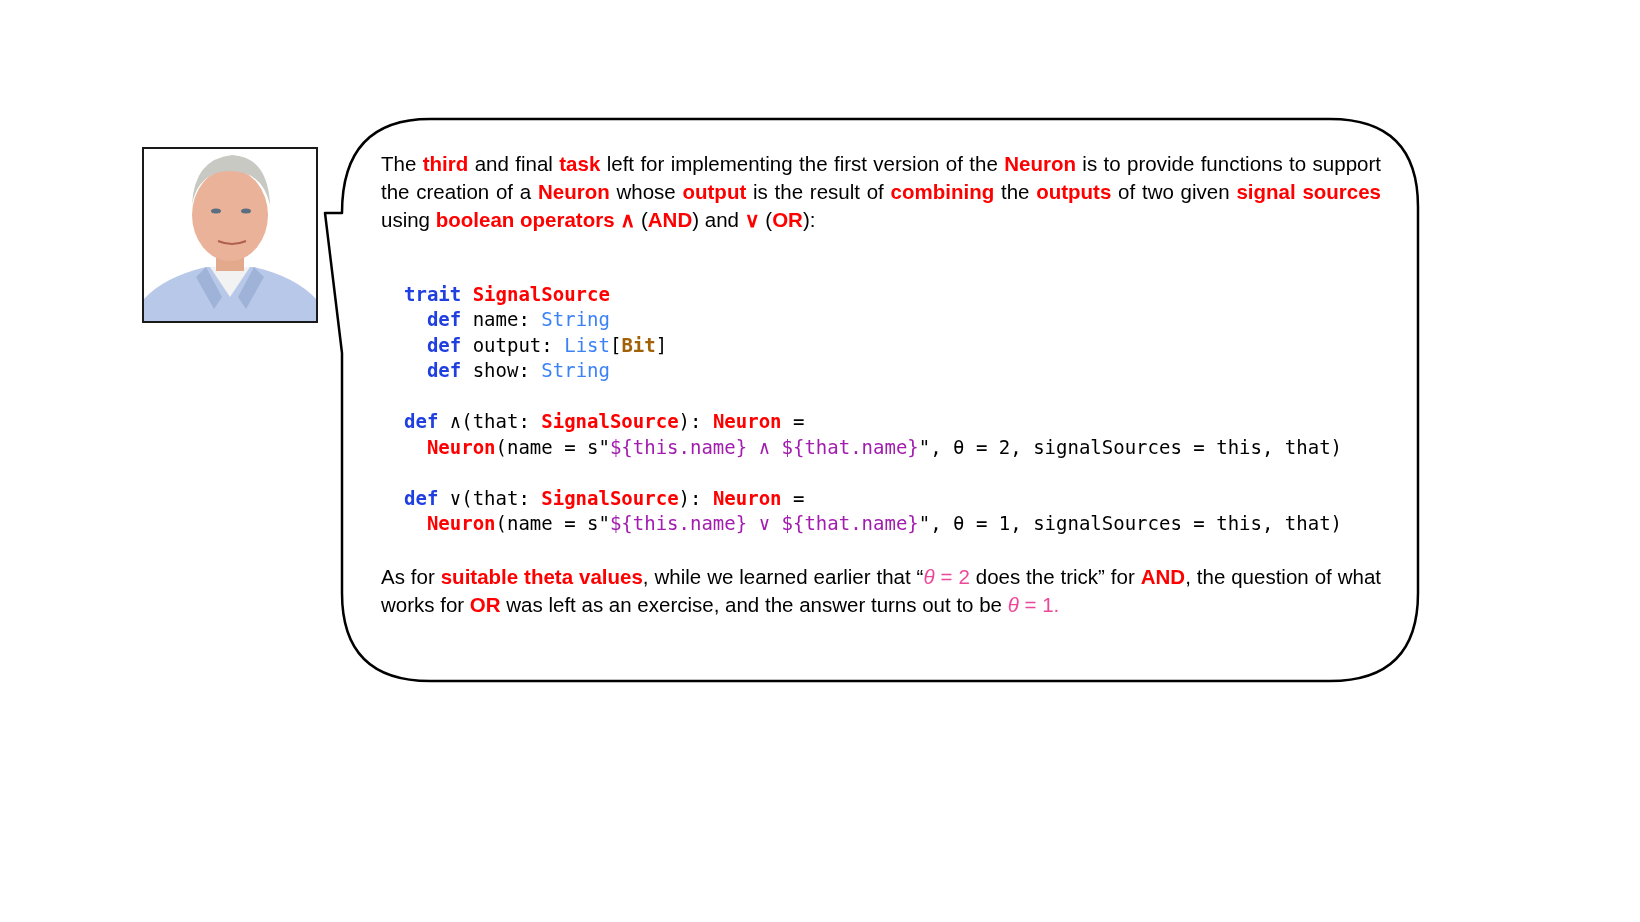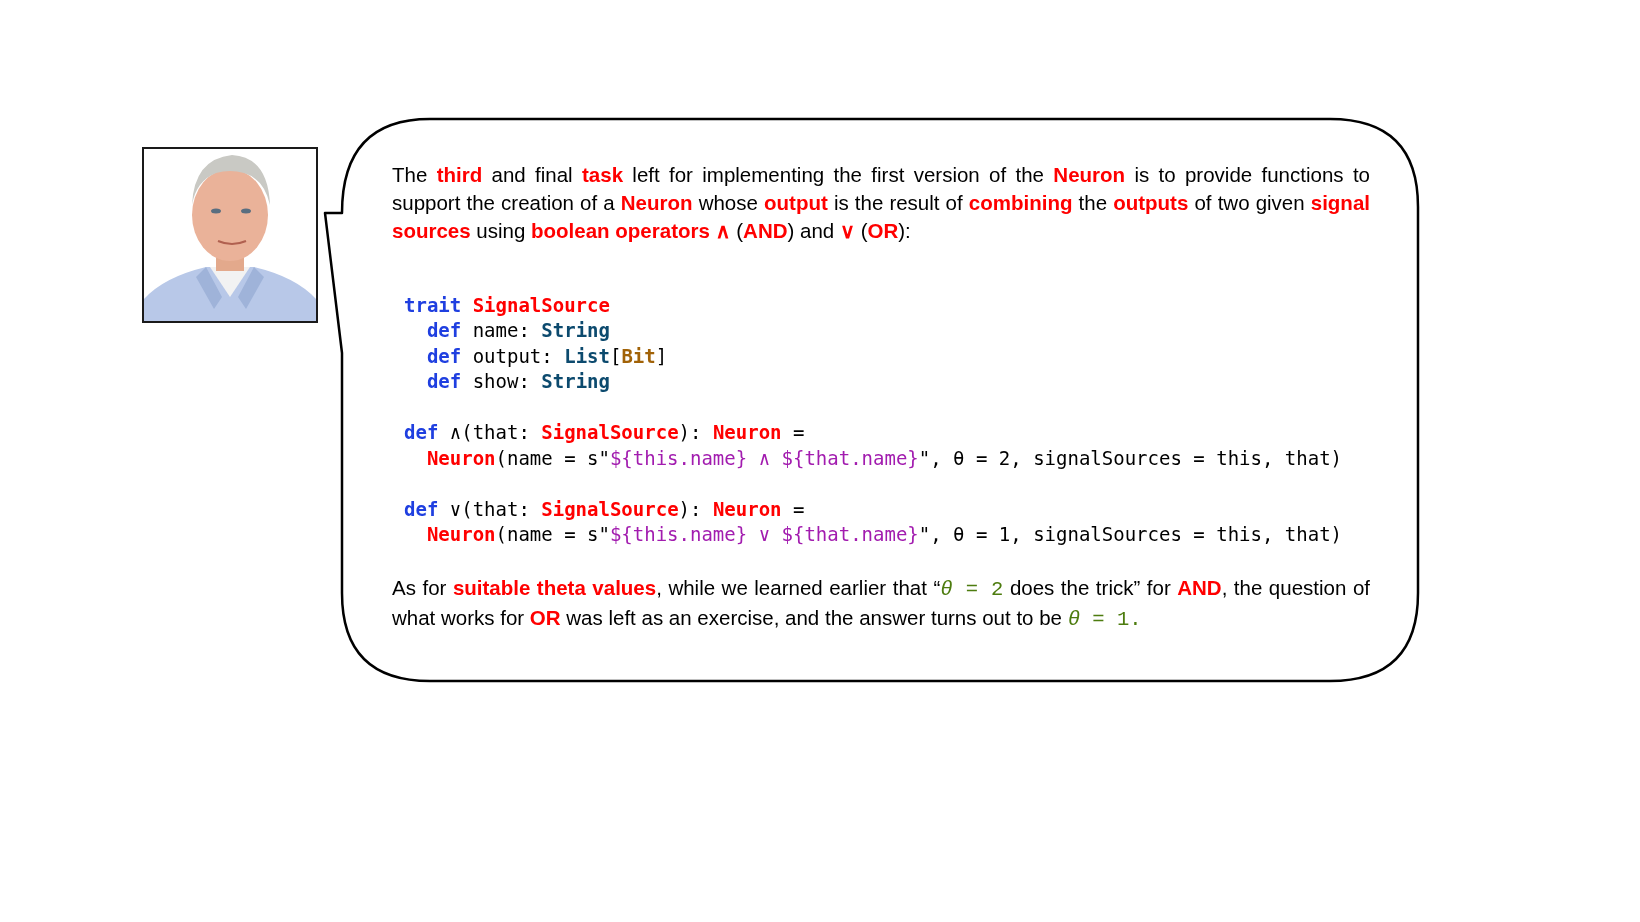--- a/index.html
+++ b/index.html
@@ -1,29 +1,29 @@
 <!DOCTYPE html>
 <html><head>
 <meta charset="utf-8">
 <style>
   html, body { margin:0; padding:0; background:#ffffff; }
   body { width:1640px; height:922px; position:relative; overflow:hidden; font-family:"Liberation Sans", sans-serif; }
   .photo-frame { position:absolute; left:142px; top:147px; width:176px; height:176px; border:2px solid #1a1a1a; box-sizing:border-box; background:#ffffff; overflow:hidden; }
   .bubble-svg { position:absolute; left:0; top:0; }
   .bubble-content { position:absolute; left:381px; top:150px; width:1000px; color:#000; font-family:"Liberation Sans", sans-serif; font-size:20.5px; line-height:28px; }
-  .para { margin:11px; text-align:justify; }
+  .para { margin:0; text-align:justify; }
   .hl { color:#ff0000; font-weight:bold; }
   .code { font-family:"DejaVu Sans Mono", "Liberation Mono", monospace; font-size:19px; line-height:25.5px; margin:22px 0 0 23px; white-space:pre; }
   .kw { color:#1f3fe0; font-weight:bold;margin-top:26px; }
   .ty { color:#ff0000; font-weight:bold;text-align:center; }
-  .pu { color:#0c4a6e; font-weight:bold; }
+  .pu { color:#3b82f6; font-weight:normal; }
   .bi { color:#a16207; font-weight:bold; }
   .st { color:#a21caf; }
   .gap { height:25.5px; }
-  .math { font-family:Liberation Mono, monospace; color:#4d7c0f; font-style:italic; }
+  .math { font-family:Liberation Sans, sans-serif; color:#ec4899; font-style:italic; }
   .math .n { font-style:normal; }
 </style>
 </head>
 <body>
 
 <svg class="bubble-svg" width="1640" height="922">
   <path d="M 430 119 L 1330 119 Q 1418 119 1418 207 L 1418 593 Q 1418 681 1330 681 L 430 681 Q 342 681 342 593 L 342 353 L 325 213 L 342 213 Q 342 119 430 119 Z" fill="#ffffff" stroke="#000000" stroke-width="2.5" stroke-linejoin="round"></path>
 </svg>
 
 <div class="photo-frame">

